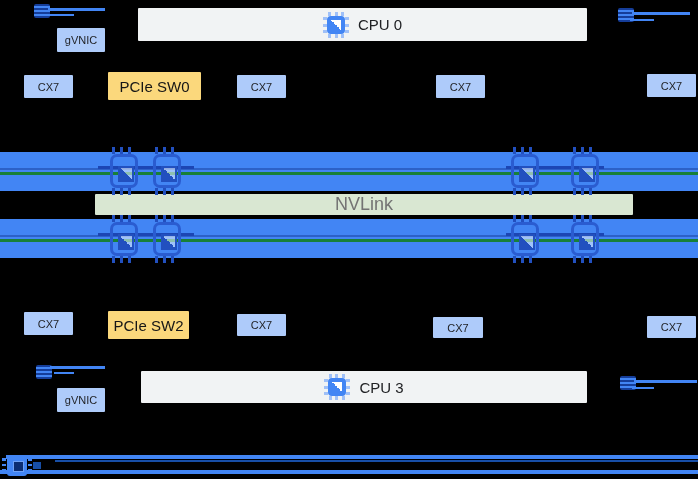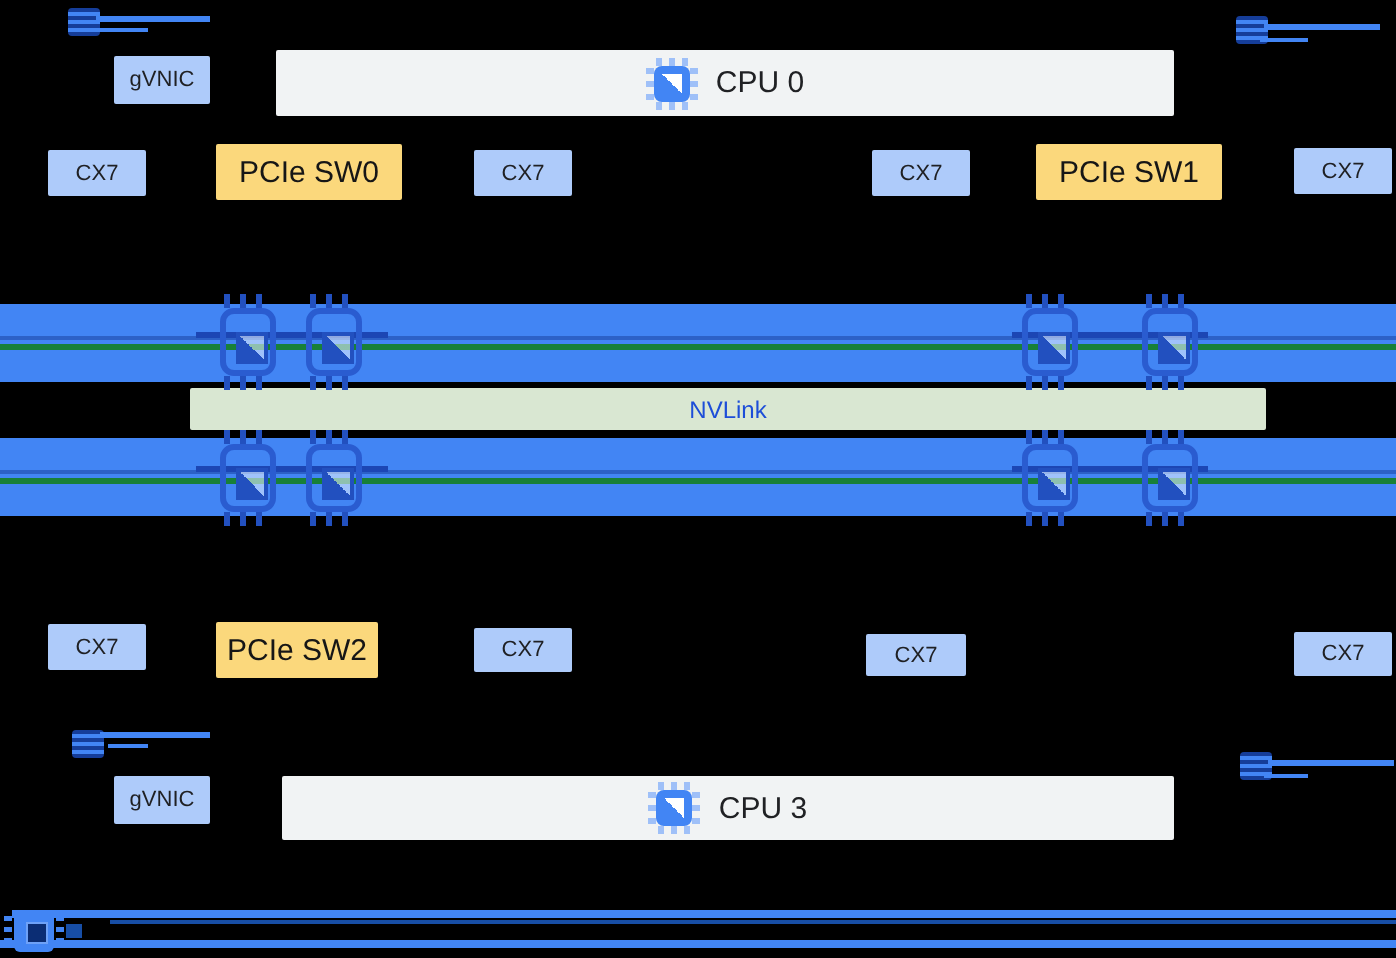--- a/index.html
+++ b/index.html
@@ -4,22 +4,22 @@
 <style>
   html,body{margin:0;padding:0;background:#000;}
   .stage{position:relative;width:698px;height:479px;background:#000;overflow:hidden;
          font-family:"Liberation Sans",sans-serif;color:#1f2023;}
 
   
   .node{position:absolute;display:flex;align-items:center;justify-content:center;
         box-sizing:border-box;border-radius:1px;}
   .box-blue{background:#aecbfa;font-size:11px;color:#1f2023;}
   .box-yellow{background:#fbd87c;font-size:15px;font-weight:500;color:#161616;}
-  .box-cpu{background:#f1f3f4;font-size:15px;color:#202124;gap:9px;margin-top:17px;}
-  .nvlink-bar{background:#d9e7d2;font-size:12px;color:#1d4ed8;}
+  .box-cpu{background:#f1f3f4;font-size:15px;color:#202124;gap:9px;}
+  .nvlink-bar{background:#d9e7d2;font-size:18px;color:#737373;}
 
   
   .gvnic-top{left:57px;top:28px;width:48px;height:24px;}
   .cpu0{left:138px;top:8px;width:449px;height:33px;}
   .t-cx7-1{left:24px;top:75px;width:49px;height:23px;}
   .t-sw0{left:108px;top:72px;width:93px;height:28px;text-align:center;}
   .t-cx7-2{left:237px;top:75px;width:49px;height:23px;}
   .t-cx7-3{left:436px;top:75px;width:49px;height:23px;}
   .t-sw1{left:518px;top:72px;width:93px;height:28px;}
   .t-cx7-4{left:647px;top:74px;width:49px;height:23px;}
@@ -150,23 +150,20 @@
   </div>
   <div class="node box-yellow t-sw0">
     <span>PCIe SW0</span>
   </div>
   <div class="node box-blue t-cx7-2">
     <span>CX7</span>
   </div>
   <div class="node box-blue t-cx7-3">
     <span>CX7</span>
   </div>
-  <div class="node box-yellow t-sw1">
-    <span>PCIe SW1</span>
-  </div>
   <div class="node box-blue t-cx7-4">
     <span>CX7</span>
   </div>
 
   <div class="node box-blue b-cx7-1">
     <span>CX7</span>
   </div>
   <div class="node box-yellow b-sw2">
     <span>PCIe SW2</span>
   </div>

